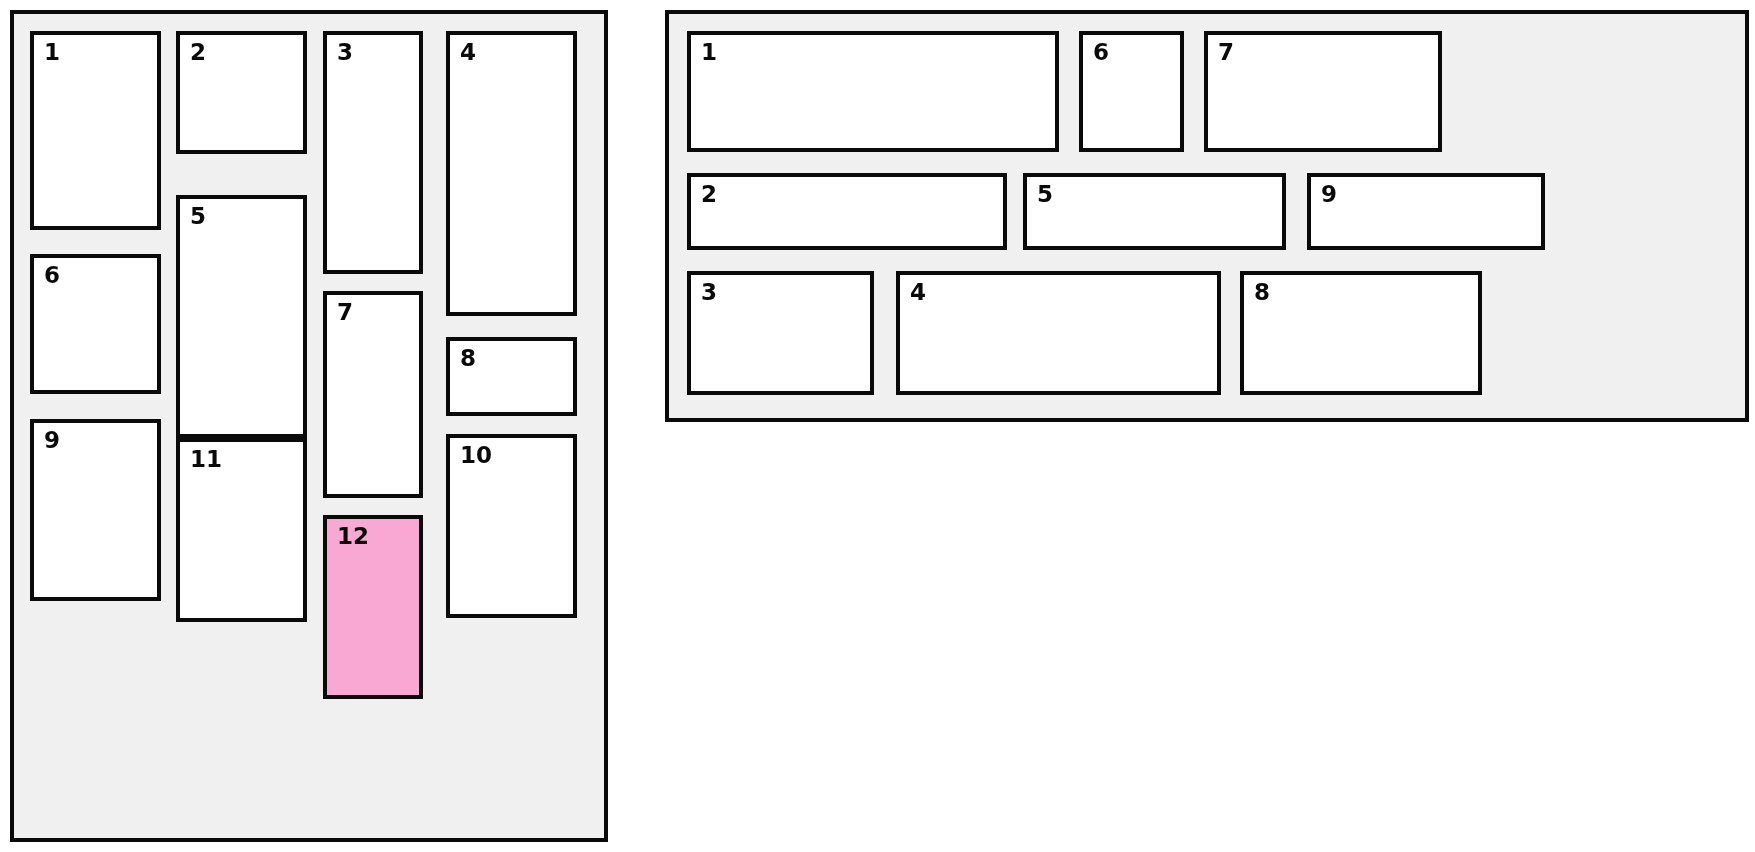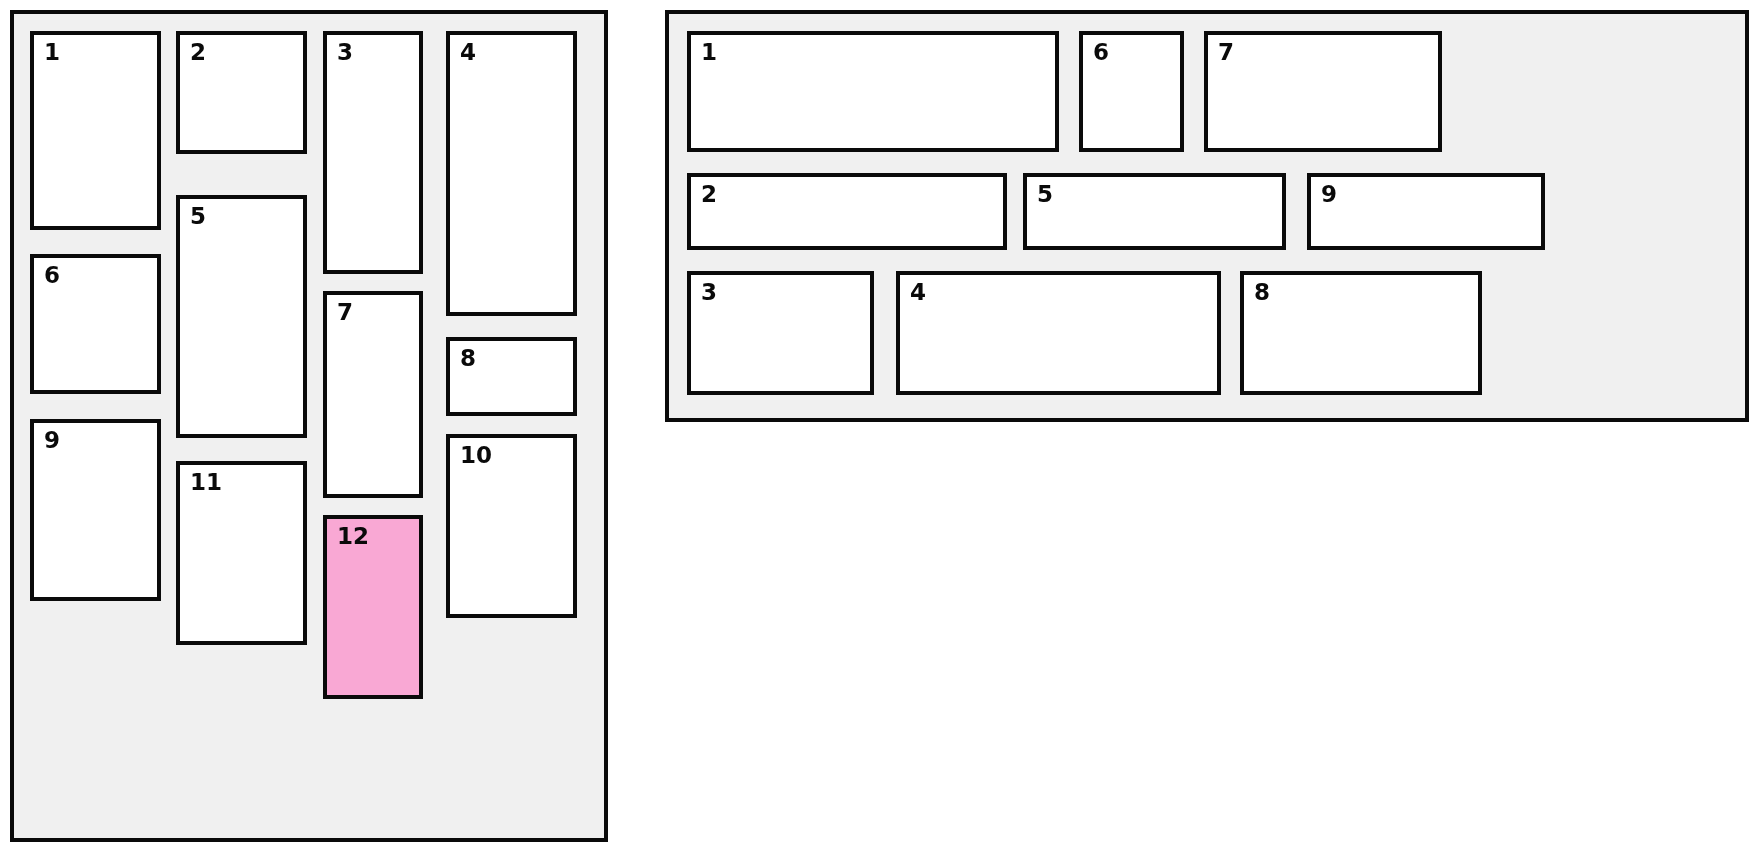--- a/index.html
+++ b/index.html
@@ -67,21 +67,21 @@
       </div>
       <div class="cell" style="left: 432px; top: 323px; width: 131px; height: 79px; background: rgb(255, 255, 255); border-color: rgb(10, 10, 10); border-width: 4px;">
         <span class="cell-label" style="color: rgb(10, 10, 10);">8</span>
       </div>
       <div class="cell" style="left: 16px; top: 405px; width: 131px; height: 182px; background: rgb(255, 255, 255); border-color: rgb(10, 10, 10); border-width: 4px;">
         <span class="cell-label" style="color: rgb(10, 10, 10);">9</span>
       </div>
       <div class="cell" style="left: 432px; top: 420px; width: 131px; height: 184px; background: rgb(255, 255, 255); border-color: rgb(10, 10, 10); border-width: 4px;">
         <span class="cell-label" style="color: rgb(10, 10, 10);">10</span>
       </div>
-      <div class="cell" style="left: 162px; top: 447px; width: 131px; height: 184px; background: rgb(255, 255, 255); border-color: rgb(10, 10, 10); border-width: 4px;">
+      <div class="cell" style="left: 162px; top: 424px; width: 131px; height: 184px; background: rgb(255, 255, 255); border-color: rgb(10, 10, 10); border-width: 4px;">
         <span class="cell-label" style="color: rgb(10, 10, 10);">11</span>
       </div>
       <div class="cell" style="left: 309px; top: 501px; width: 100px; height: 184px; background: #f9a8d4; border-color: rgb(10, 10, 10); border-width: 4px;">
         <span class="cell-label" style="color: rgb(10, 10, 10);">12</span>
       </div>
     </div>
     <div class="panel" style="left: 665px; top: 10px; width: 1084px; height: 412px; background: rgb(240, 240, 240); border-color: rgb(10, 10, 10); border-width: 4px;">
       <div class="cell" style="left: 18px; top: 17px; width: 372px; height: 121px; background: rgb(255, 255, 255); border-color: rgb(10, 10, 10); border-width: 4px;">
         <span class="cell-label" style="color: rgb(10, 10, 10);">1</span>
       </div>

